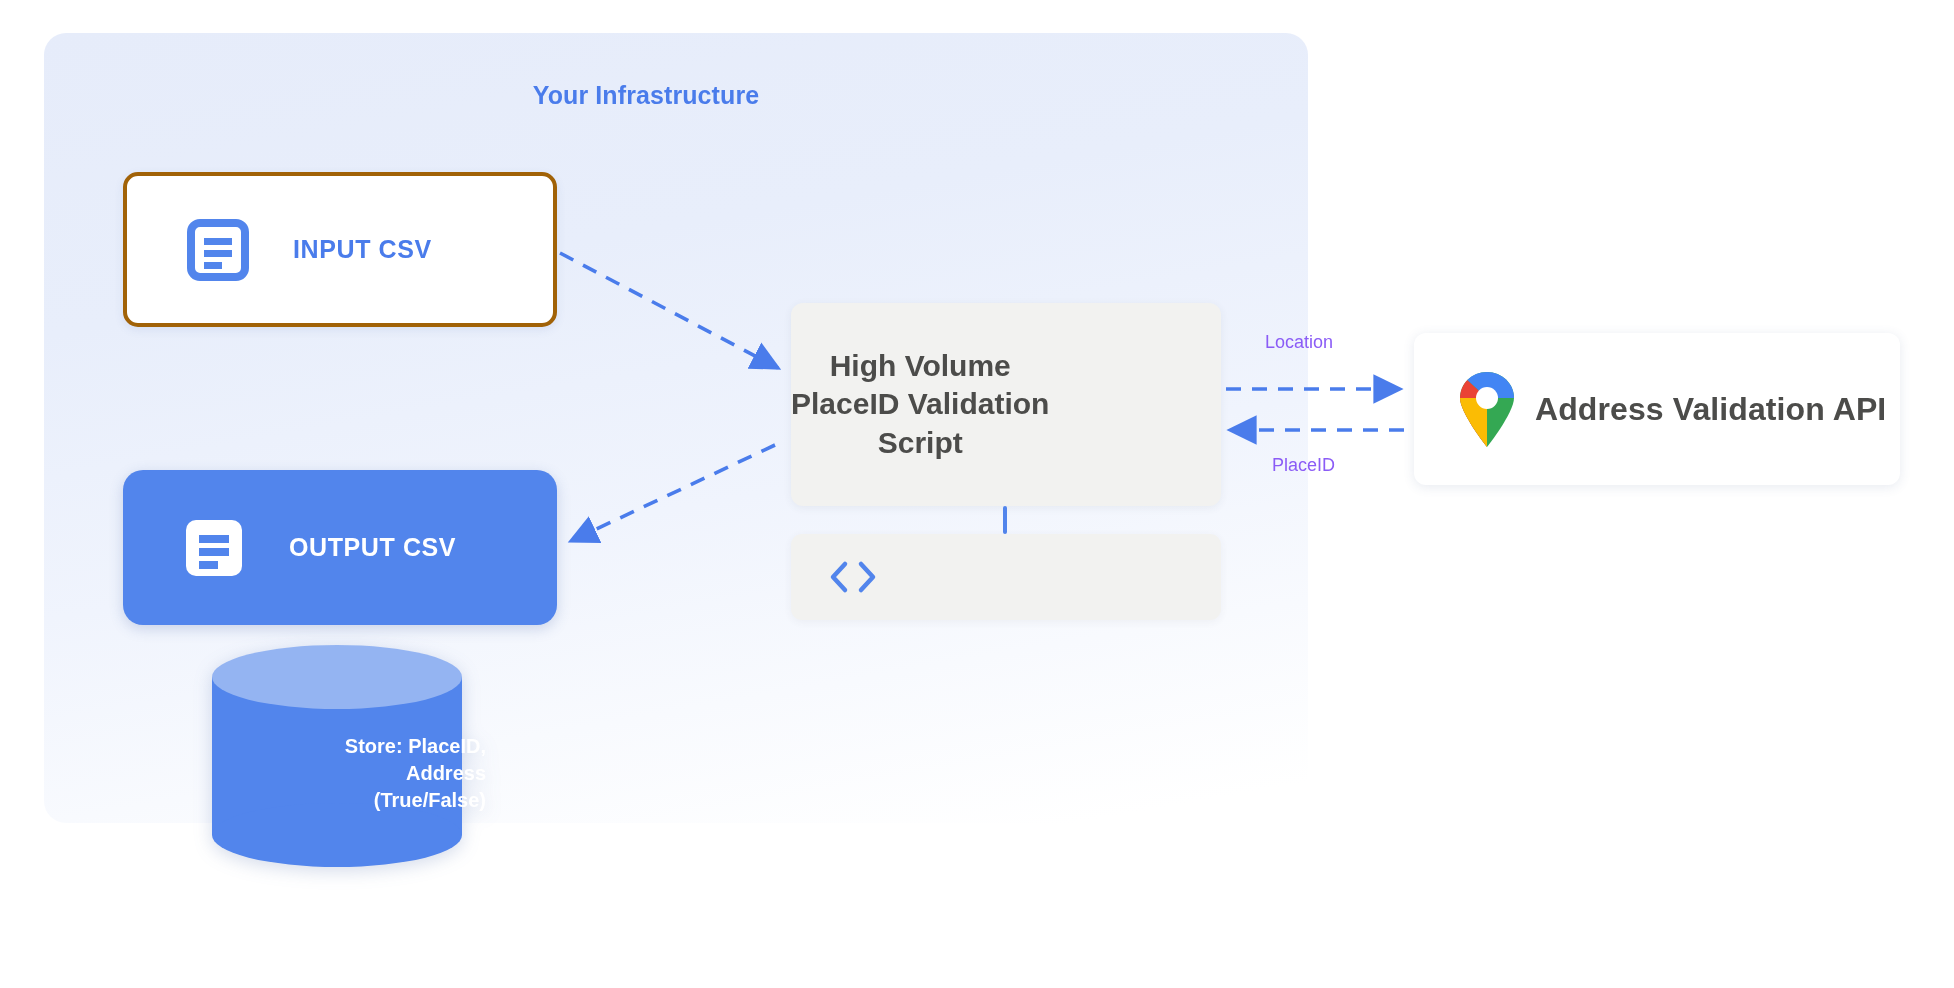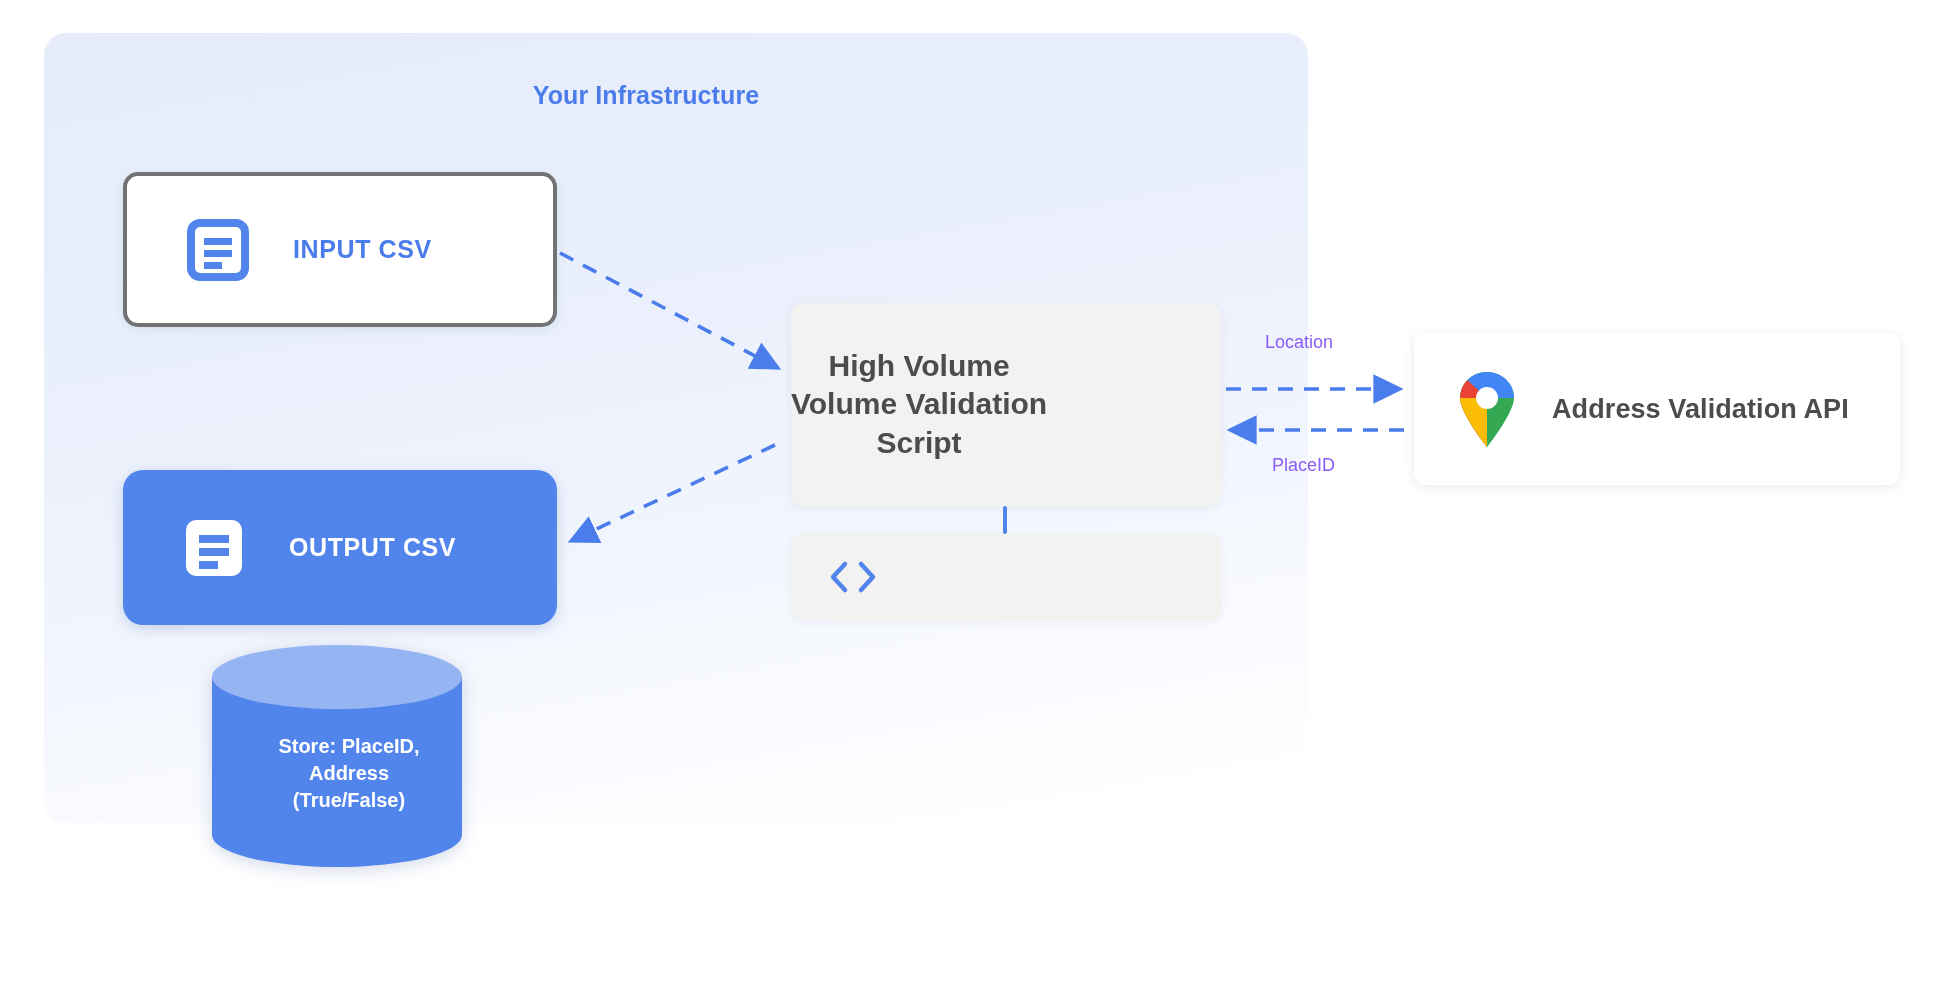--- a/index.html
+++ b/index.html
@@ -54,21 +54,21 @@
     align-items: center;
   }
 
   
   #input-csv {
     left: 123px;
     top: 172px;
     width: 434px;
     height: 155px;
     background: #ffffff;
-    border: 4px solid #737373;
+    border: 4px solid #a16207;
     border-radius: 15px;
     box-shadow: 0 3px 10px rgba(60,90,160,0.10);
     padding-left: 60px;
   }
   #input-csv .label {
     font-size: 25px;
     font-weight: bold;
     color: #4a7ceb;
     letter-spacing: 0.6px;
     margin-left: 44px;
@@ -154,24 +154,24 @@
     top: 333px;
     width: 486px;
     height: 152px;
     background: #ffffff;
     border-radius: 12px;
     box-shadow: 0 2px 12px rgba(60,80,130,0.12);
     padding-left: 42px;
     align-items: center;
   }
   #api-box .label {
-    font-size: 27px;
+    font-size: 32px;
     font-weight: bold;
     color: #4c4c4a;
-    margin-left: 34px;
+    margin-left: 17px;
     letter-spacing: 0.1px;
   }
   .pin-icon { width: 62px; height: 76px; flex: 0 0 auto; }
 
   
   .edge-label {
     position: absolute;
     font-size: 18px;
     color: #8b5cf6;
     white-space: nowrap;
@@ -212,21 +212,21 @@
     width: 250px;
     height: 64px;
     border-radius: 50%;
     background: #5285ec;
   }
   #db-label {
     position: absolute;
     left: 0;
     top: 88px;
     width: 274px;
-    text-align: center;
+    text-align: right;
     font-size: 20px;
     font-weight: bold;
     color: #ffffff;
     line-height: 1.36;
     z-index: 4;
   }
 
   
   #arrows {
     position: absolute;
@@ -266,21 +266,21 @@
         <rect x="16" y="31" width="30" height="8" fill="#5285ec"></rect>
         <rect x="16" y="44" width="19" height="8" fill="#5285ec"></rect>
       </svg>
     </span>
     <span class="label">OUTPUT CSV</span>
   </div>
 
   <div class="node" id="script-box">
     <div class="title">
       <span>High Volume</span><br>
-      <span>Volume Validation</span><br>
+      <span>PlaceID Validation</span><br>
       <span>Script</span>
     </div>
   </div>
 
   <div id="script-connector"></div>
 
   <div class="node" id="library-box">
     <span class="code-icon">
       <svg viewBox="0 0 52 36" width="52" height="36">
         <polyline points="18,5 6,18 18,31" fill="none" stroke="#5285ec" stroke-width="4.5" stroke-linecap="round" stroke-linejoin="round"></polyline>

